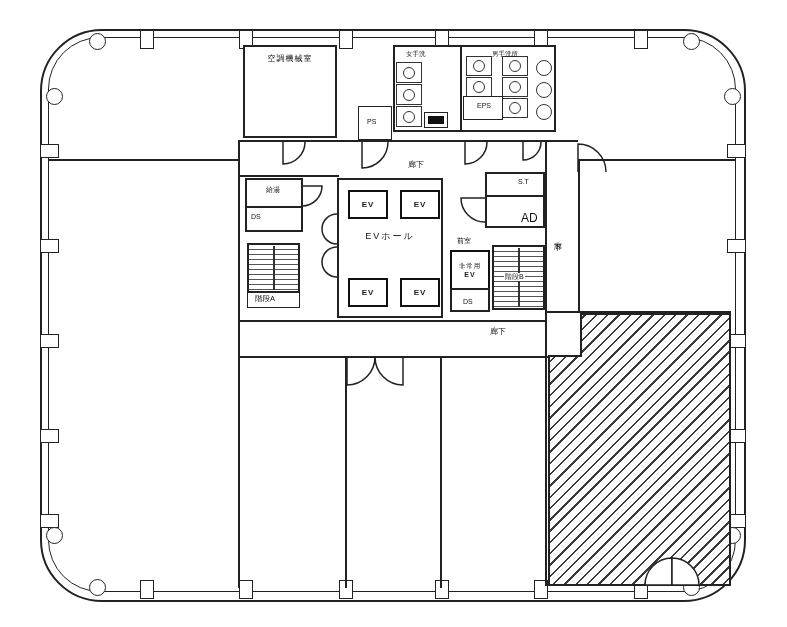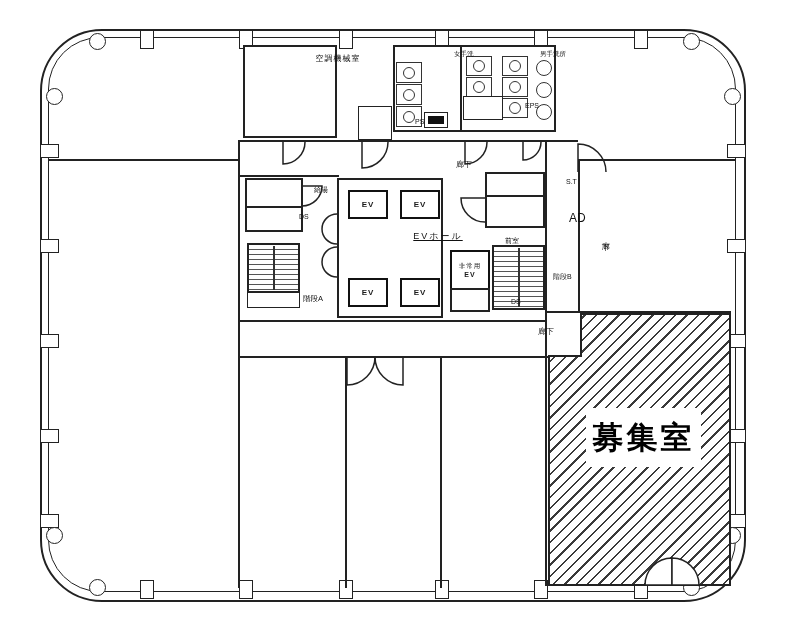--- a/index.html
+++ b/index.html
@@ -30,21 +30,21 @@
        display:flex;align-items:center;justify-content:center;}
   .bowl{width:10px;height:10px;border:1.5px solid #333;border-radius:50%;}
   .sinkdark{background:#111;}
   
   .hatch{border:2px solid #222;box-sizing:border-box;
     background:repeating-linear-gradient(135deg,#3a3a3a 0,#3a3a3a 1.7px,#fff 1.7px,#fff 8px);}
   .notch{background:#fff;border-right:2px solid #222;border-bottom:2px solid #222;box-sizing:border-box;}
   .vacant-box{background:#fff;display:flex;align-items:center;justify-content:center;}
   .vacant-text{font-size:31px;font-weight:600;letter-spacing:3px;color:#000;}
   
-  .lbl{position:absolute;font-size:7px;color:#111;white-space:nowrap;line-height:1.1;margin-left:48px;}
+  .lbl{position:absolute;font-size:7px;color:#111;white-space:nowrap;line-height:1.1;}
   .ctr{text-align:center;}
   .vert{writing-mode:vertical-rl;letter-spacing:2px;}
   .chip{background:#fff;padding:0 1px;}
   svg.overlay{position:absolute;left:0;top:0;pointer-events:none;}
 </style>
 </head>
 <body>
 
 <div id="plan">
 
@@ -166,23 +166,20 @@
   <div class="abs evcar" style="left:450px;top:250px;width:40px;height:40px;flex-direction:column;">
     <span style="font-size:6.5px;font-weight:normal;">非常用</span>
     <span style="font-size:7px;">EV</span>
   </div>
   <div class="abs room" style="left:450px;top:288px;width:40px;height:24px;"></div>
   <div class="abs stairs" style="left:492px;top:245px;width:53px;height:65px;"></div>
   <div class="abs stair-rail" style="left:518px;top:248px;height:59px;"></div>
 
   <div class="abs hatch" style="left:548px;top:313px;width:183px;height:273px;"></div>
   <div class="abs notch" style="left:548px;top:313px;width:34px;height:44px;"></div>
-  <div class="abs vacant-box" style="left:586px;top:408px;width:115px;height:59px;">
-    <span class="vacant-text">募集室</span>
-  </div>
 
   <svg class="overlay" width="787" height="627">
     <g fill="none" stroke="#222" stroke-width="1.5">
       <path d="M283,142 L283,164 A22,22 0 0 0 305,142"></path>
       <path d="M362,142 L362,168 A26,26 0 0 0 388,142"></path>
       <path d="M465,142 L465,164 A22,22 0 0 0 487,142"></path>
       <path d="M523,142 L523,160 A18,18 0 0 0 541,142"></path>
       <path d="M578,172 L578,144 A28,28 0 0 1 606,172"></path>
       <path d="M337,214 A15,15 0 0 0 337,244"></path>
       <path d="M337,247 A15,15 0 0 0 337,277"></path>
@@ -199,21 +196,21 @@
 
   <div class="lbl ctr" style="left:252px;top:55px;width:76px;font-size:8px;letter-spacing:1px;">空調機械室</div>
   <div class="lbl" style="left:406px;top:50px;font-size:6.5px;">女手洗</div>
   <div class="lbl" style="left:492px;top:50px;font-size:6.5px;">男手洗所</div>
   <div class="lbl" style="left:367px;top:118px;">PS</div>
   <div class="lbl" style="left:477px;top:102px;">EPS</div>
   <div class="lbl" style="left:408px;top:161px;font-size:8px;">廊下</div>
   <div class="lbl" style="left:266px;top:186px;">給湯</div>
   <div class="lbl" style="left:251px;top:213px;">DS</div>
   <div class="lbl chip" style="left:254px;top:295px;font-size:7.5px;">階段A</div>
-  <div class="lbl ctr" style="left:355px;top:232px;width:70px;font-size:9px;letter-spacing:2px;text-decoration:underline;">EVホール</div>
+  <div class="lbl ctr" style="left:355px;top:232px;width:70px;font-size:9px;letter-spacing:2px;">EVホール</div>
   <div class="lbl" style="left:518px;top:178px;">S.T</div>
   <div class="lbl" style="left:521px;top:212px;font-size:12px;">AD</div>
   <div class="lbl" style="left:457px;top:237px;">前室</div>
   <div class="lbl" style="left:463px;top:298px;">DS</div>
   <div class="lbl chip" style="left:504px;top:273px;">階段B</div>
   <div class="lbl vert" style="left:552px;top:235px;font-size:8px;">廊下</div>
   <div class="lbl" style="left:490px;top:328px;font-size:8px;">廊下</div>
 
 </div>
 

